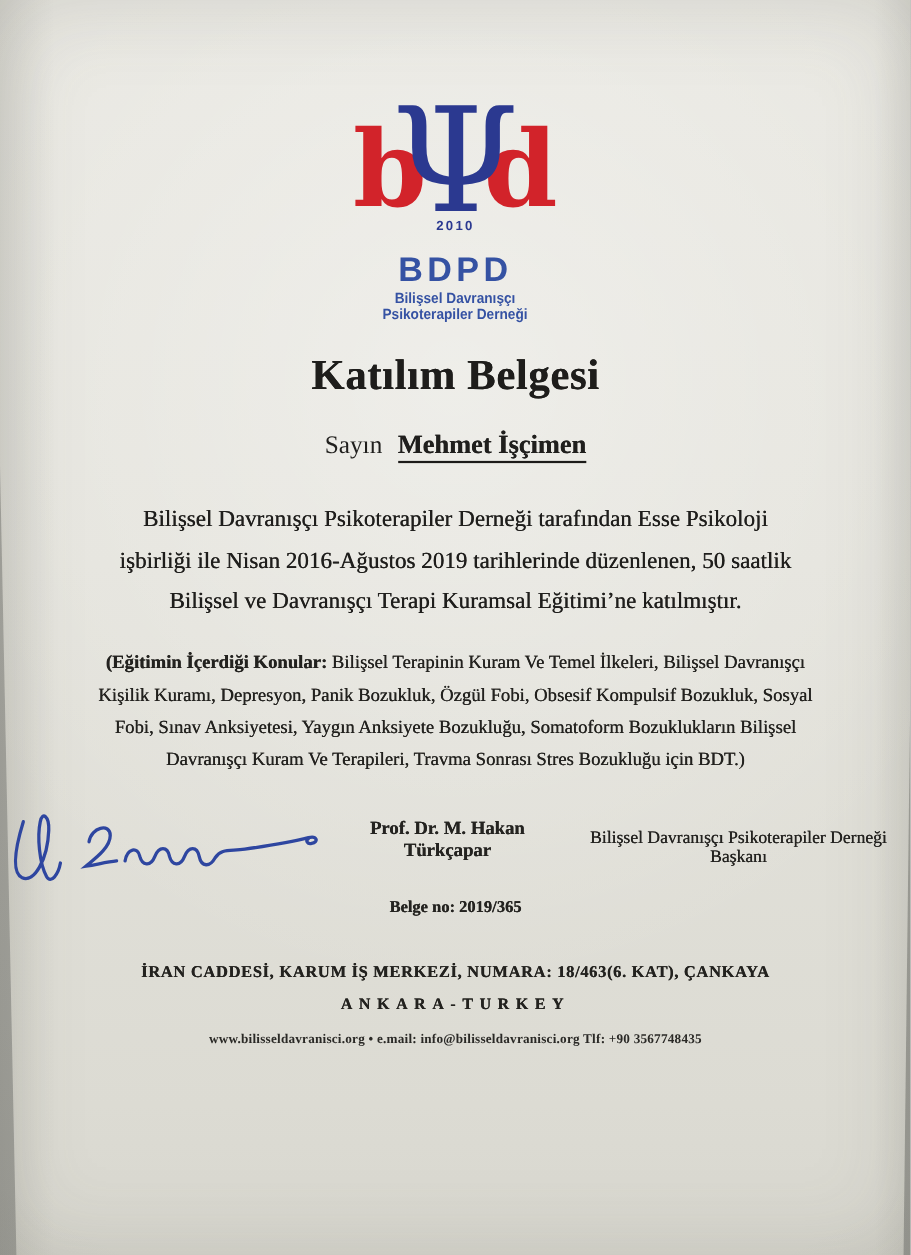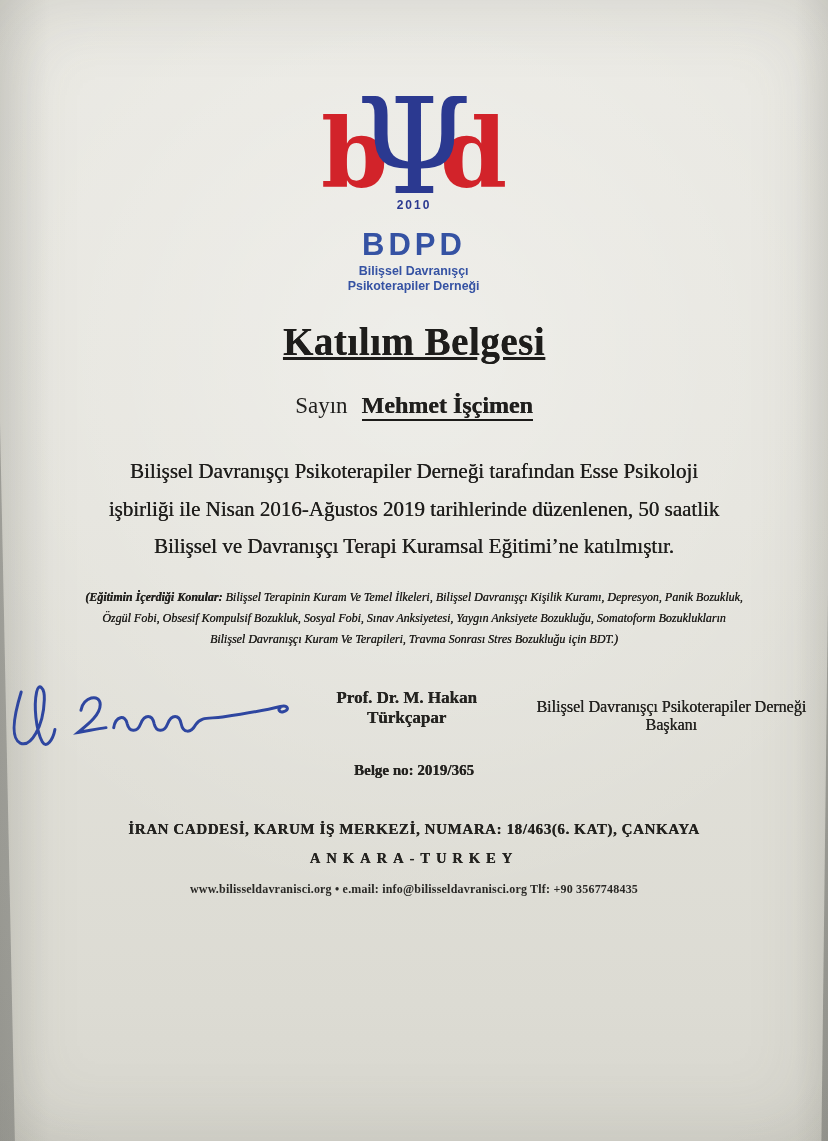--- a/index.html
+++ b/index.html
@@ -77,21 +77,20 @@
     color: #3552a3; line-height: 1.12;
     transform: scaleX(0.92); transform-origin: center;
     margin-top: 3px;
   }
   
   .cert-title {
     font-size: 39px; font-weight: bold;
     color: #1e1d1b; letter-spacing: 0.5px;
     margin-top: 26px;
     text-shadow: 0.3px 0 0 currentColor;
-    text-decoration: underline;
   }
   .recipient-line {
     margin-top: 28px;
     font-size: 23px; 
     color: #201f1d;
   }
   .recipient-name {
     font-weight: bold;
     font-size: 24px;
     margin-left: 14px;
@@ -103,21 +102,21 @@
   .body-par {
     width: 620px;
     margin: 34px 0 0 0;
     font-size: 21px; line-height: 1.78;
     color: #1f1e1c;
     text-shadow: 0.3px 0 0 currentColor;
   }
   .topics-par {
     width: 660px;
     margin: 22px 0 0 0;
-    font-size: 12px; font-style: italic;
+    font-size: 17px; 
     line-height: 1.72;
     color: #23221f;
     text-shadow: 0.25px 0 0 currentColor;
   }
   .topics-lead { font-weight: bold; }
   
   .sign-block {
     margin-top: 26px;
     display: flex; align-items: center;
   }

